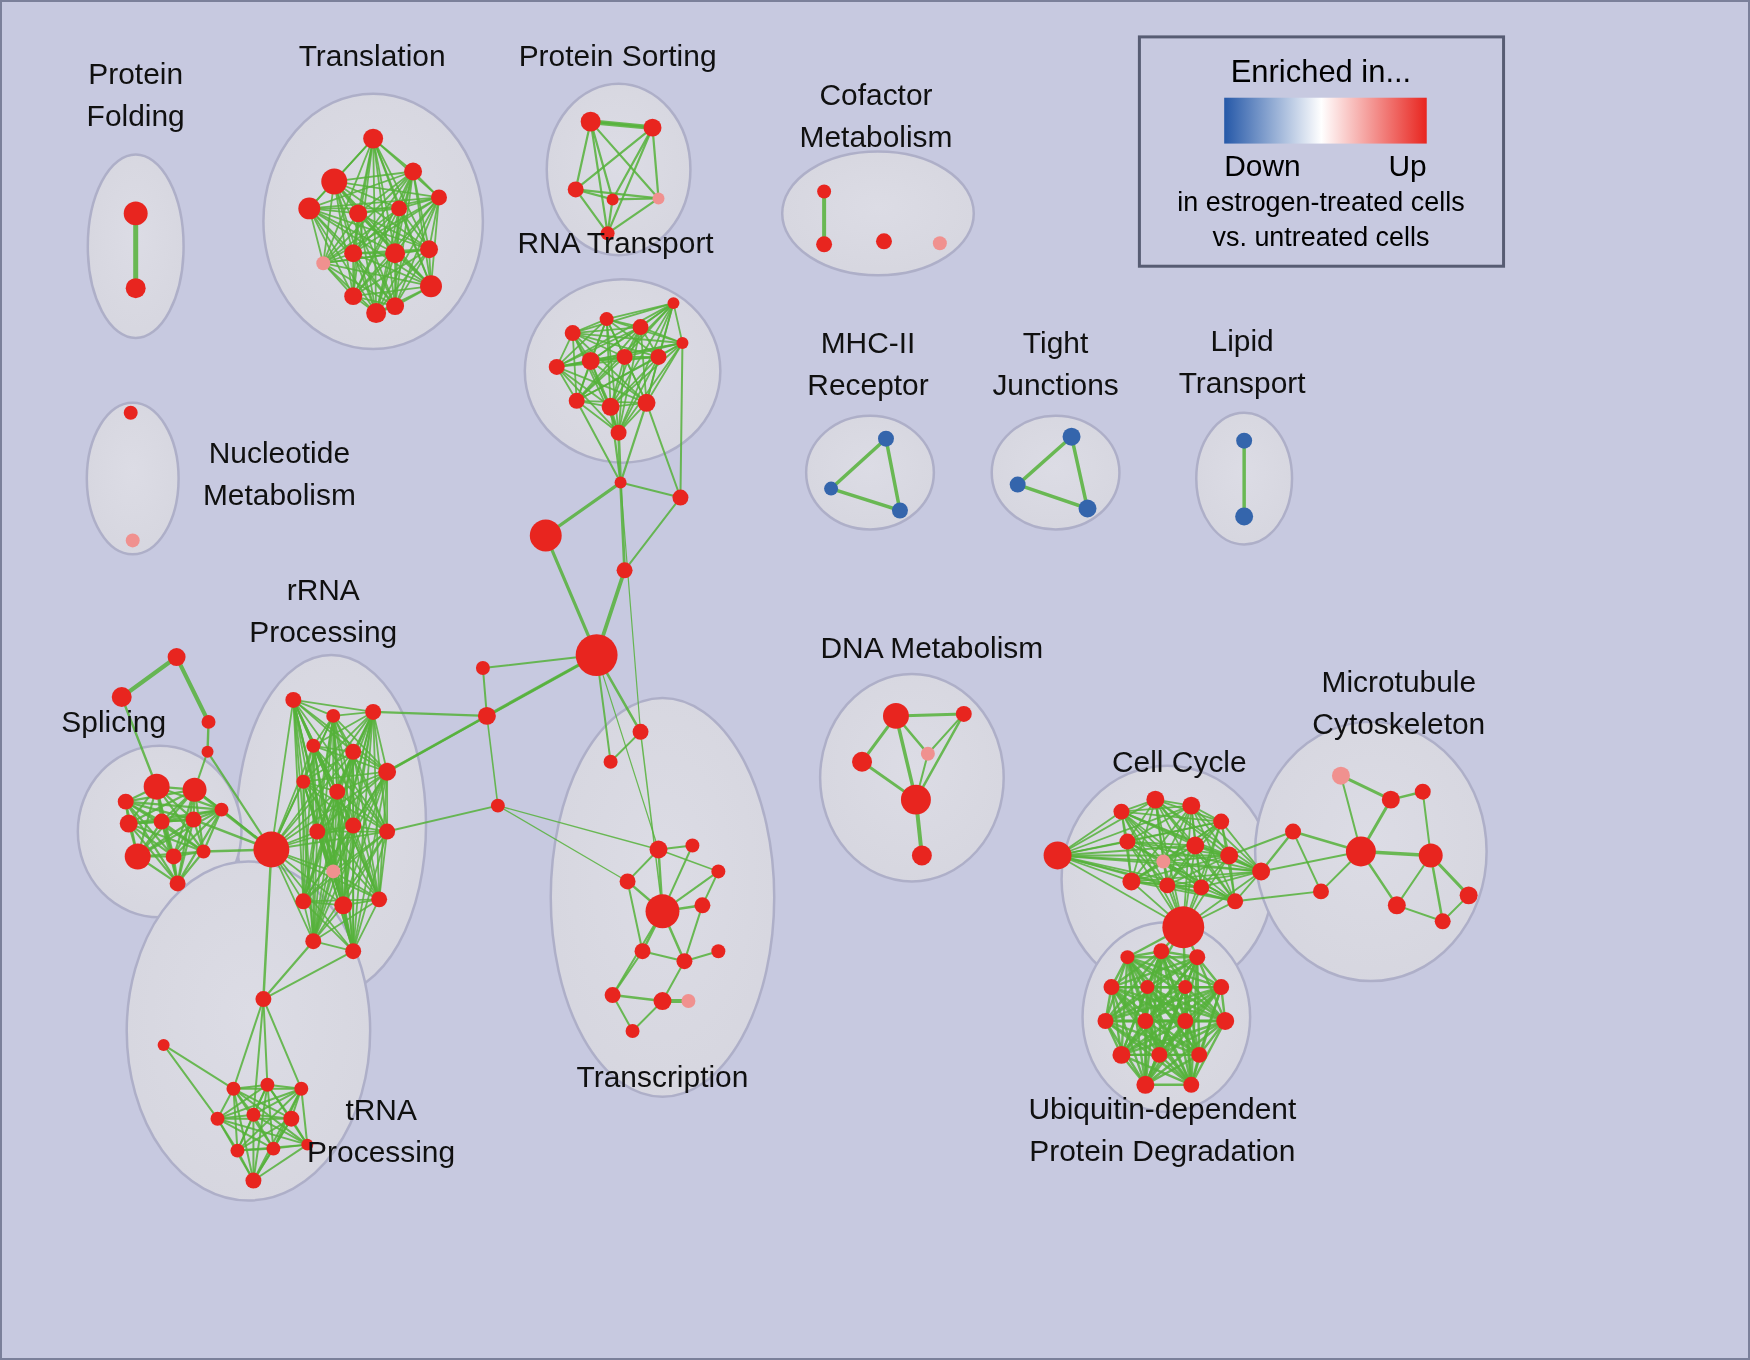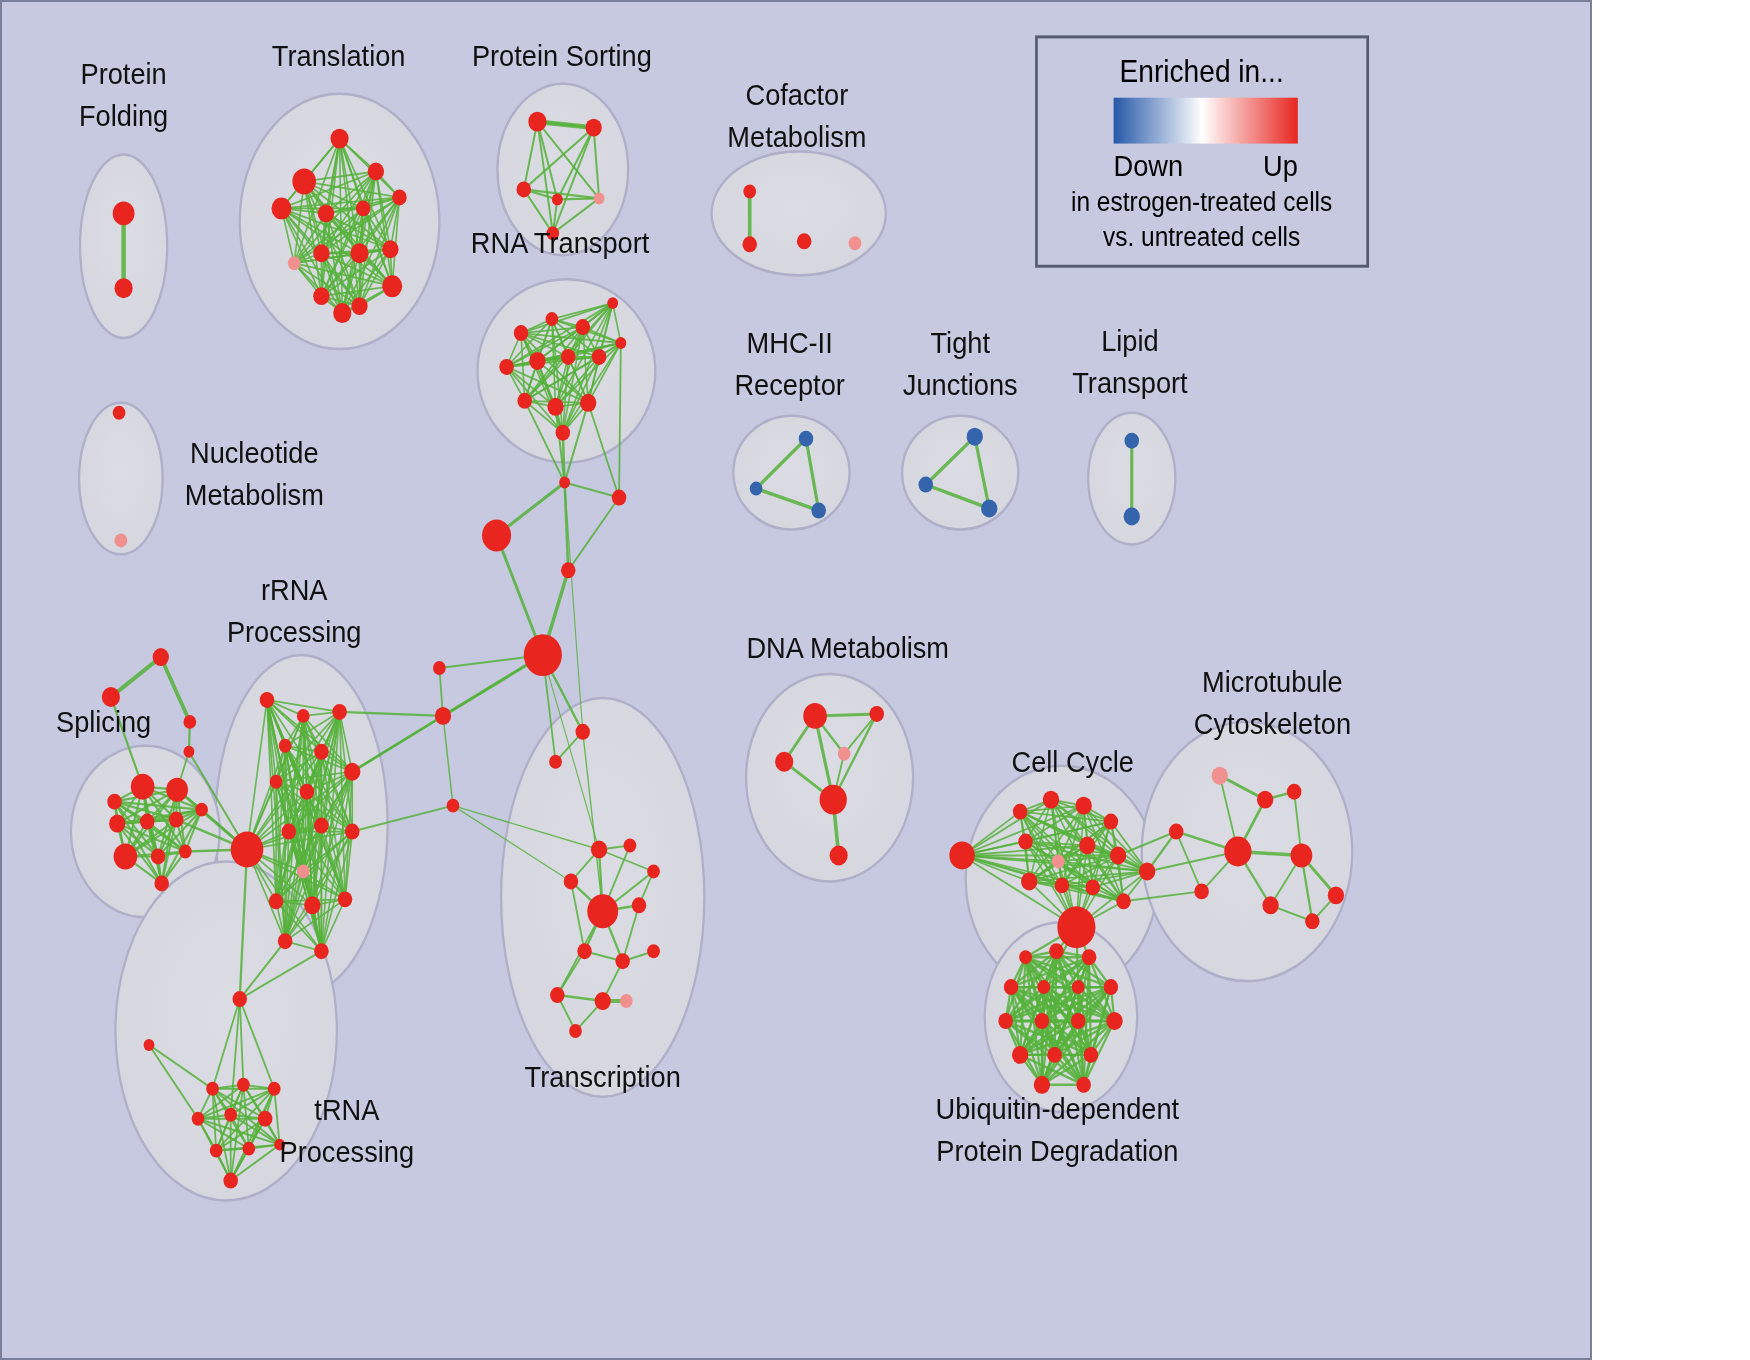--- a/index.html
+++ b/index.html
@@ -1,16 +1,16 @@
 <!DOCTYPE html>
 <html><head>
 <meta charset="utf-8">
 <style>
   html,body{margin:0;padding:0;background:#ffffff;}
-  .figure{position:relative;width:1592px;height:1360px;background:#c7c9e0;border:2px solid #7b809a;box-sizing:border-box;overflow:hidden;}
+  .figure{position:relative;width:1750px;height:1360px;background:#c7c9e0;border:2px solid #7b809a;box-sizing:border-box;overflow:hidden;}
   svg{display:block;width:100%;height:100%;}
   .cl-ellipse{fill:url(#eg);stroke:#aeafc8;stroke-width:2.5;}
   .edge{stroke:#55b13a;stroke-opacity:0.85;stroke-linecap:round;fill:none;}
   .node{stroke:none;}
   .cl-label{font:30px "Liberation Sans",sans-serif;fill:#101010;text-anchor:middle;}
   .legend-box{fill:#c7c9e0;stroke:#575c73;stroke-width:3;}
   .legend-title{font:31px "Liberation Sans",sans-serif;text-anchor:middle;fill:#000;}
   .legend-label{font:30px "Liberation Sans",sans-serif;fill:#000;}
   .legend-sub{font:27px "Liberation Sans",sans-serif;text-anchor:middle;fill:#000;}
 </style>

